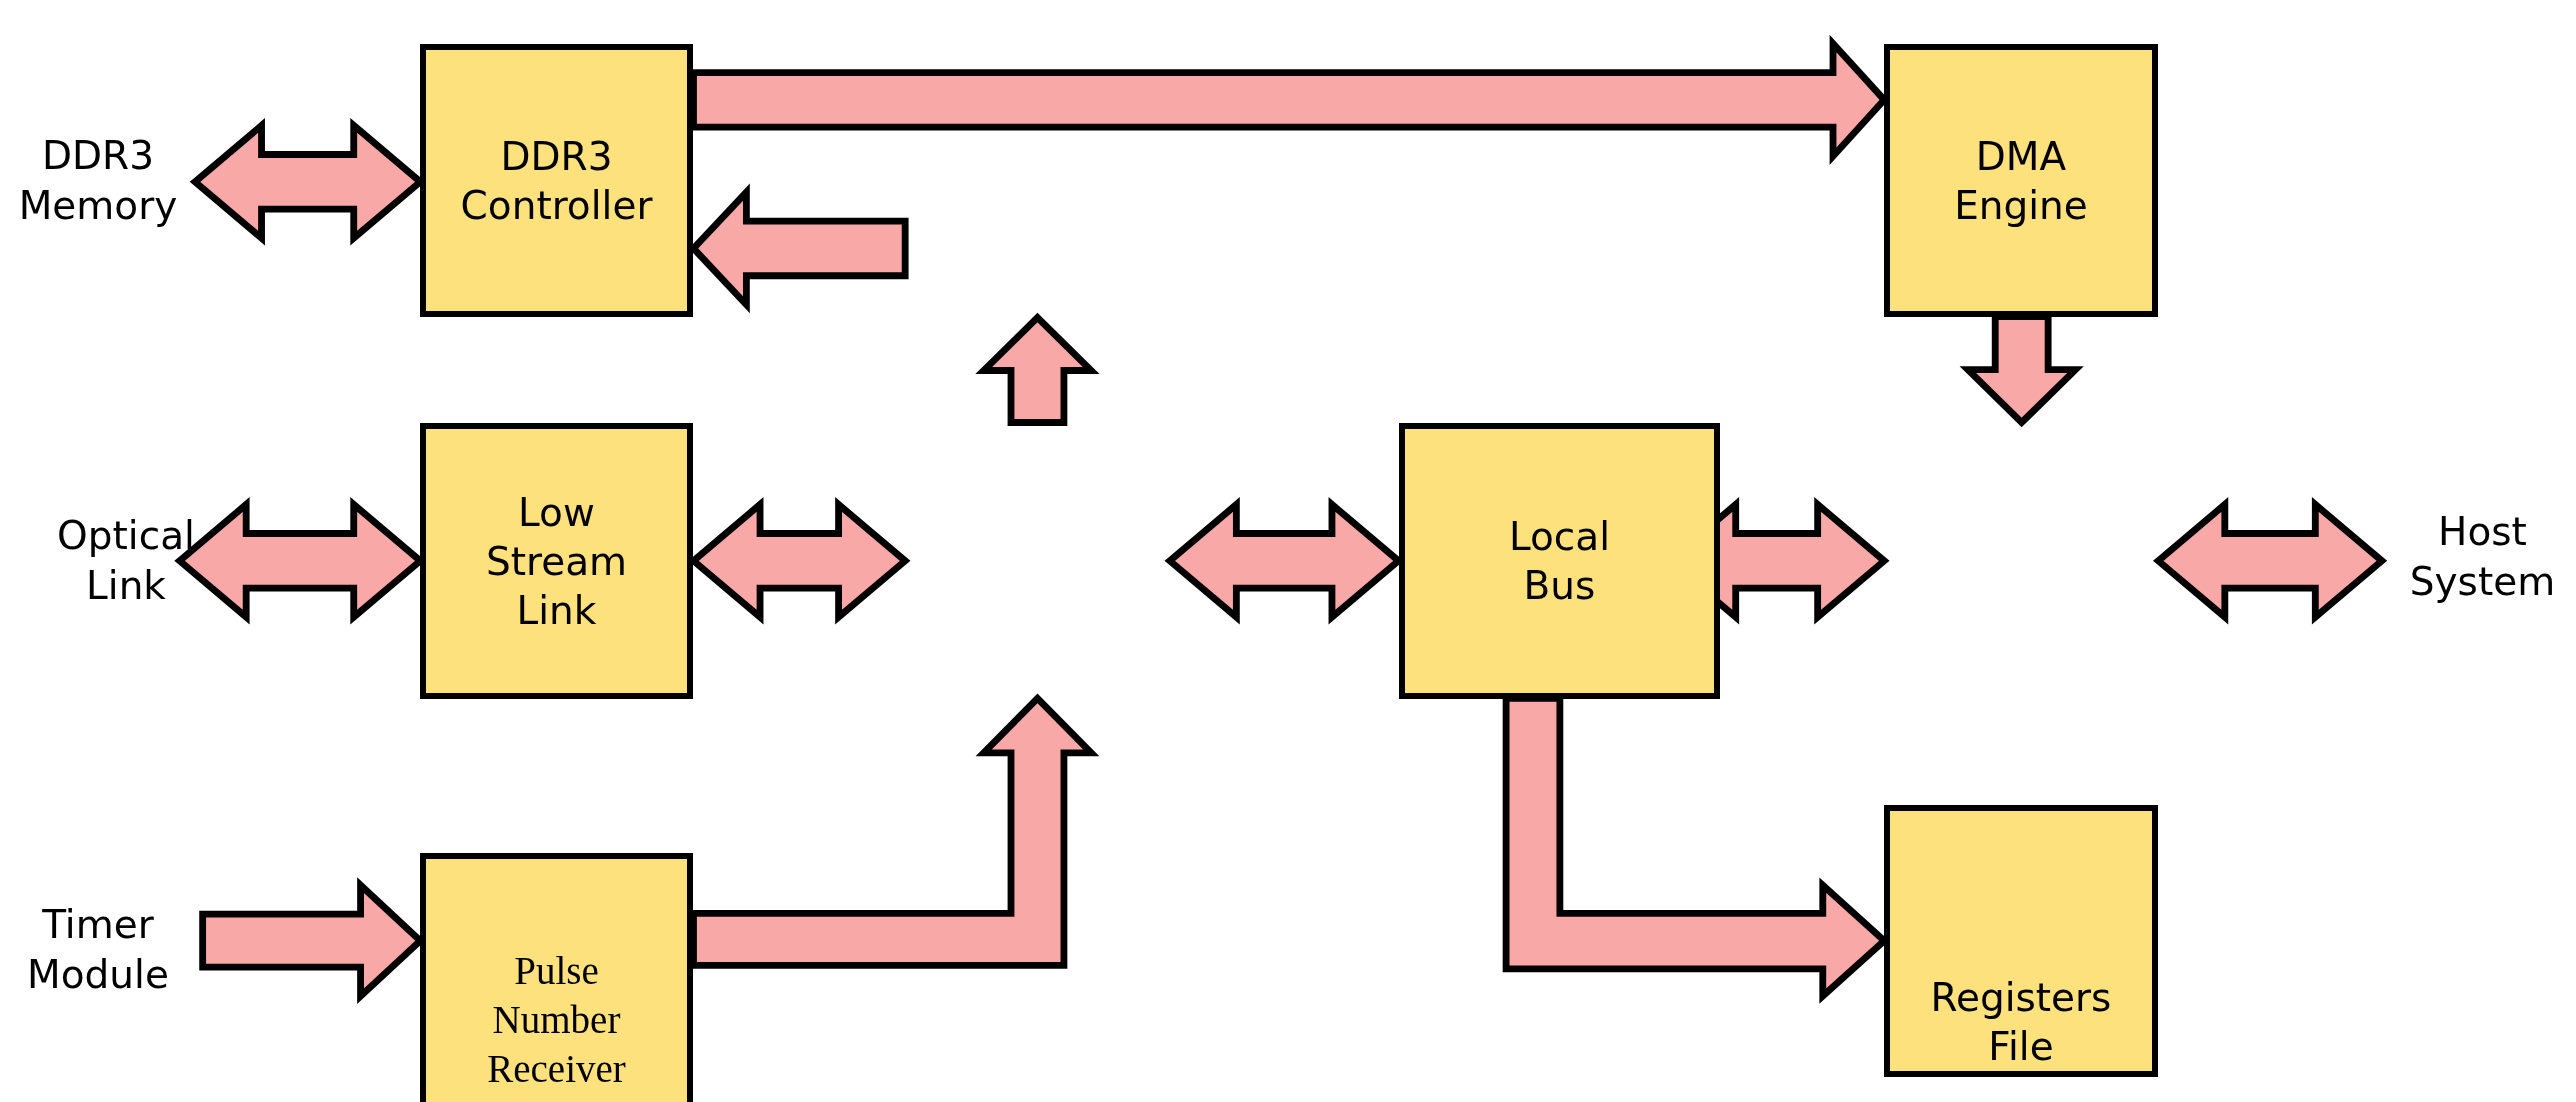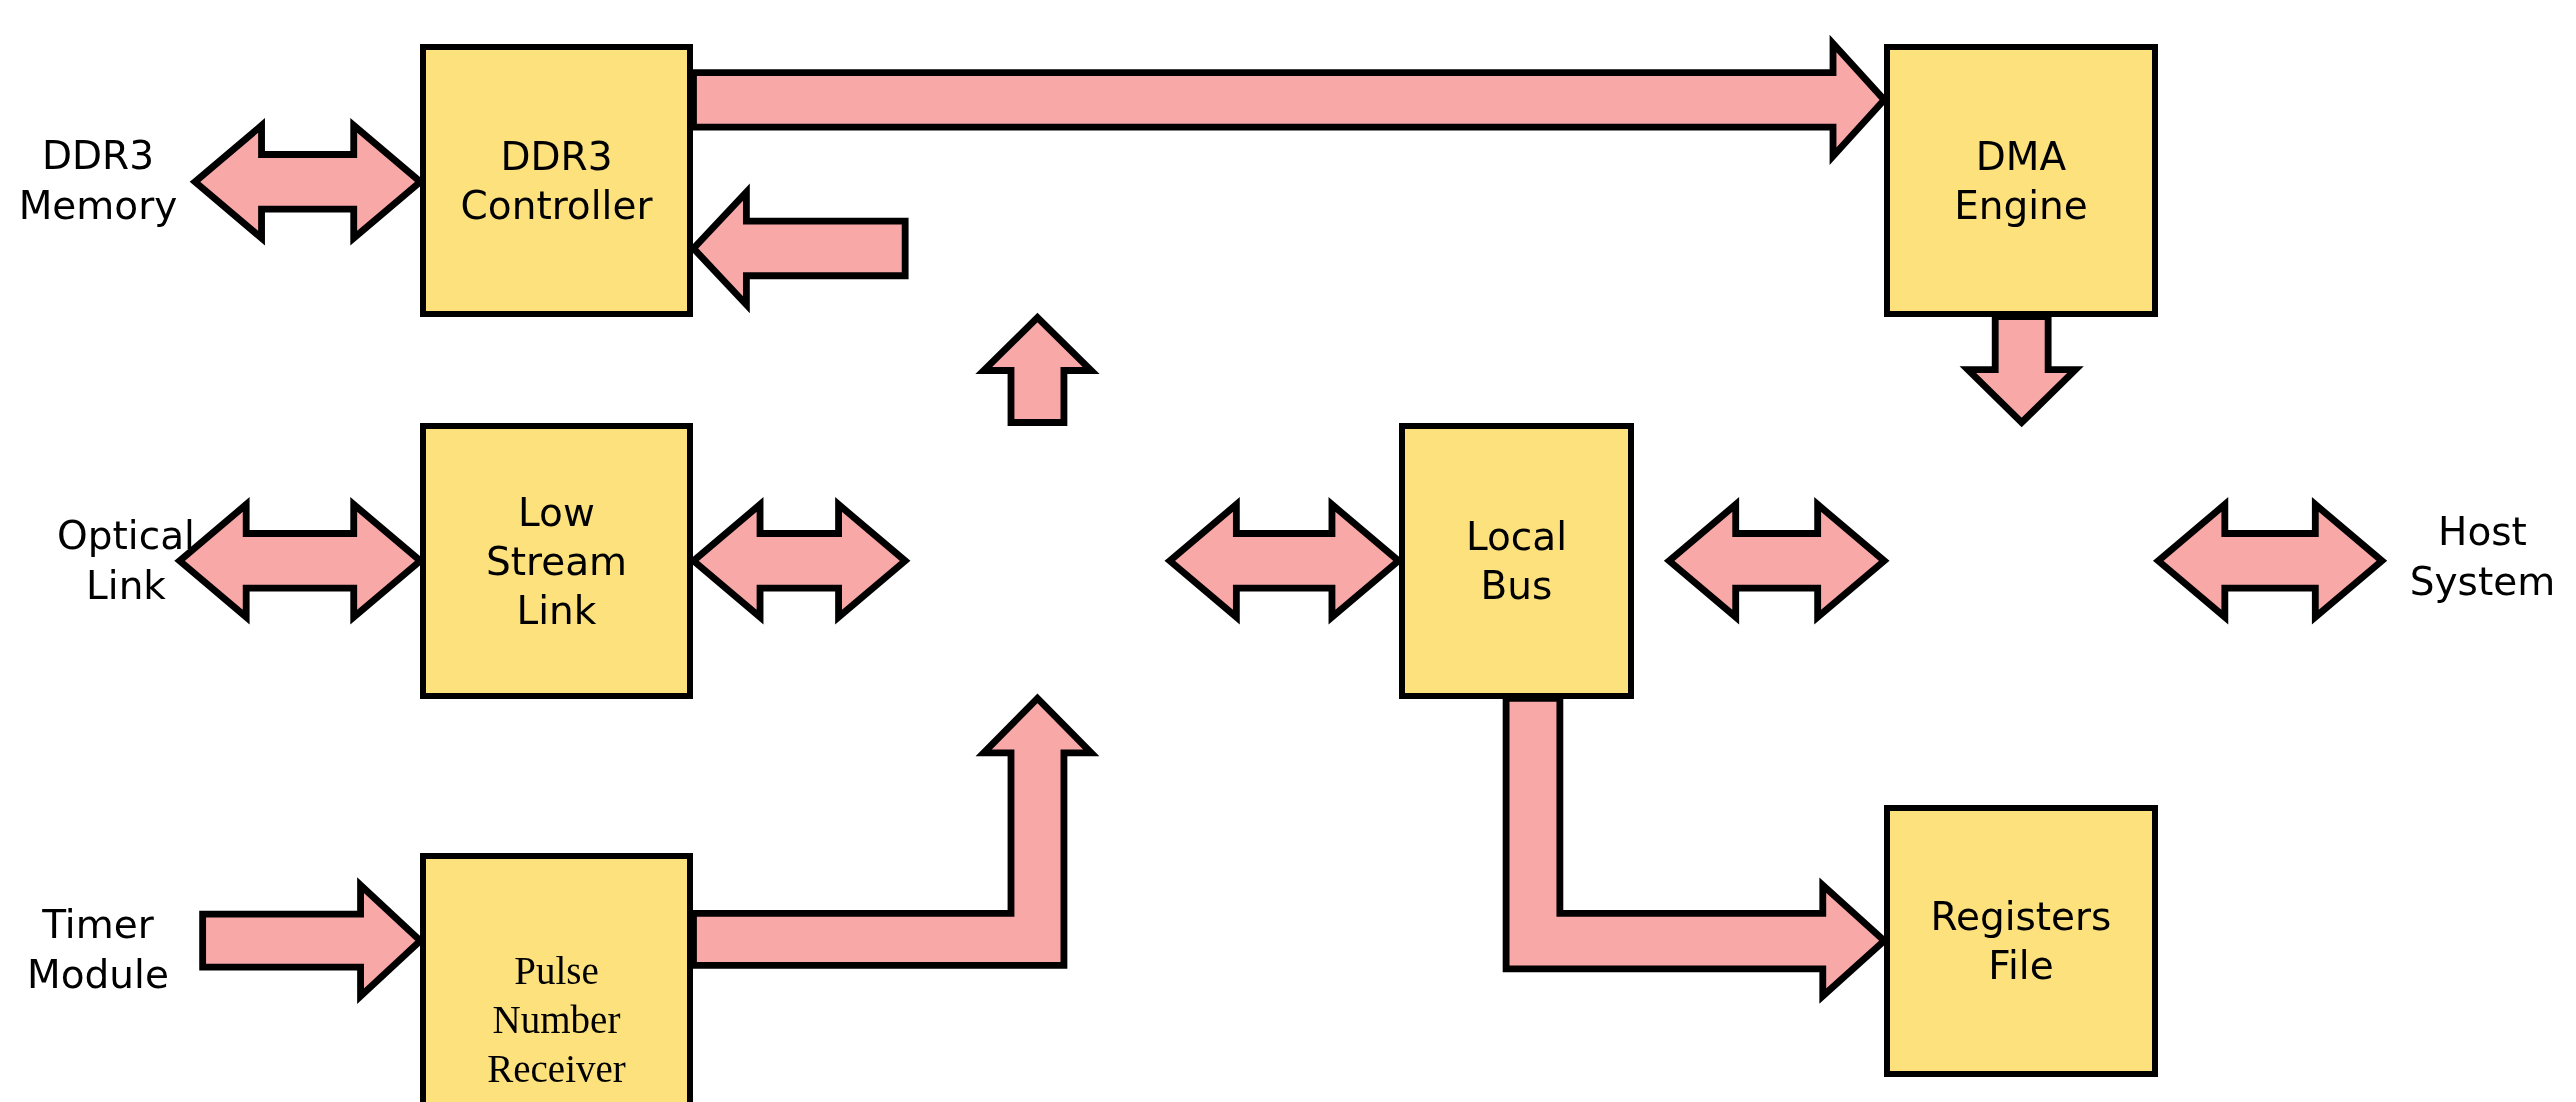--- a/index.html
+++ b/index.html
@@ -42,24 +42,24 @@
     font-size: 39px;
     line-height: 50px;
     white-space: pre-line;
   }
   
   .b-ddr3-controller      { left:  420px; top:  44px; width: 273px; height: 273px; }
   .b-daq-block            { left: 905px; top: 179px; width: 263px; height: 138px; }
   .b-dma-engine           { left: 1884px; top:  44px; width: 274px; height: 273px; justify-content: center; }
   .b-low-latency-link     { left:  420px; top: 423px; width: 273px; height: 276px; }
   .b-stream-mux           { left: 905px; top: 423px; width: 263px; height: 276px; }
-  .b-local-bus            { left: 1399px; top: 423px; width: 235px; height: 276px; }
+  .b-local-bus            { left: 1399px; top: 423px; width: 321px; height: 276px; }
   .b-pcie-endpoint        { left: 1884px; top: 423px; width: 274px; height: 276px; }
   .b-pulse-number-receiver{ left:  420px; top: 853px; width: 273px; height: 333px; font-family: Liberation Serif, serif; }
-  .b-registers-file       { left: 1884px; top: 805px; width: 274px; height: 272px; }
+  .b-registers-file       { left: 1884px; top: 805px; width: 274px; height: 272px; align-items: flex-end; }
   
   .l-ddr3-memory  { left:    0px; top:  131px; width: 196px; }
   .l-optical-link { left:    0px; top:  511px; width: 188px; padding-left: 32px; }
   .l-timer-module { left:    0px; top: 900px; width: 196px; }
   .l-host-system  { left: 2387px; top:  507px; width: 191px; }
 </style>
 </head>
 <body>
 
 <div class="canvas">

